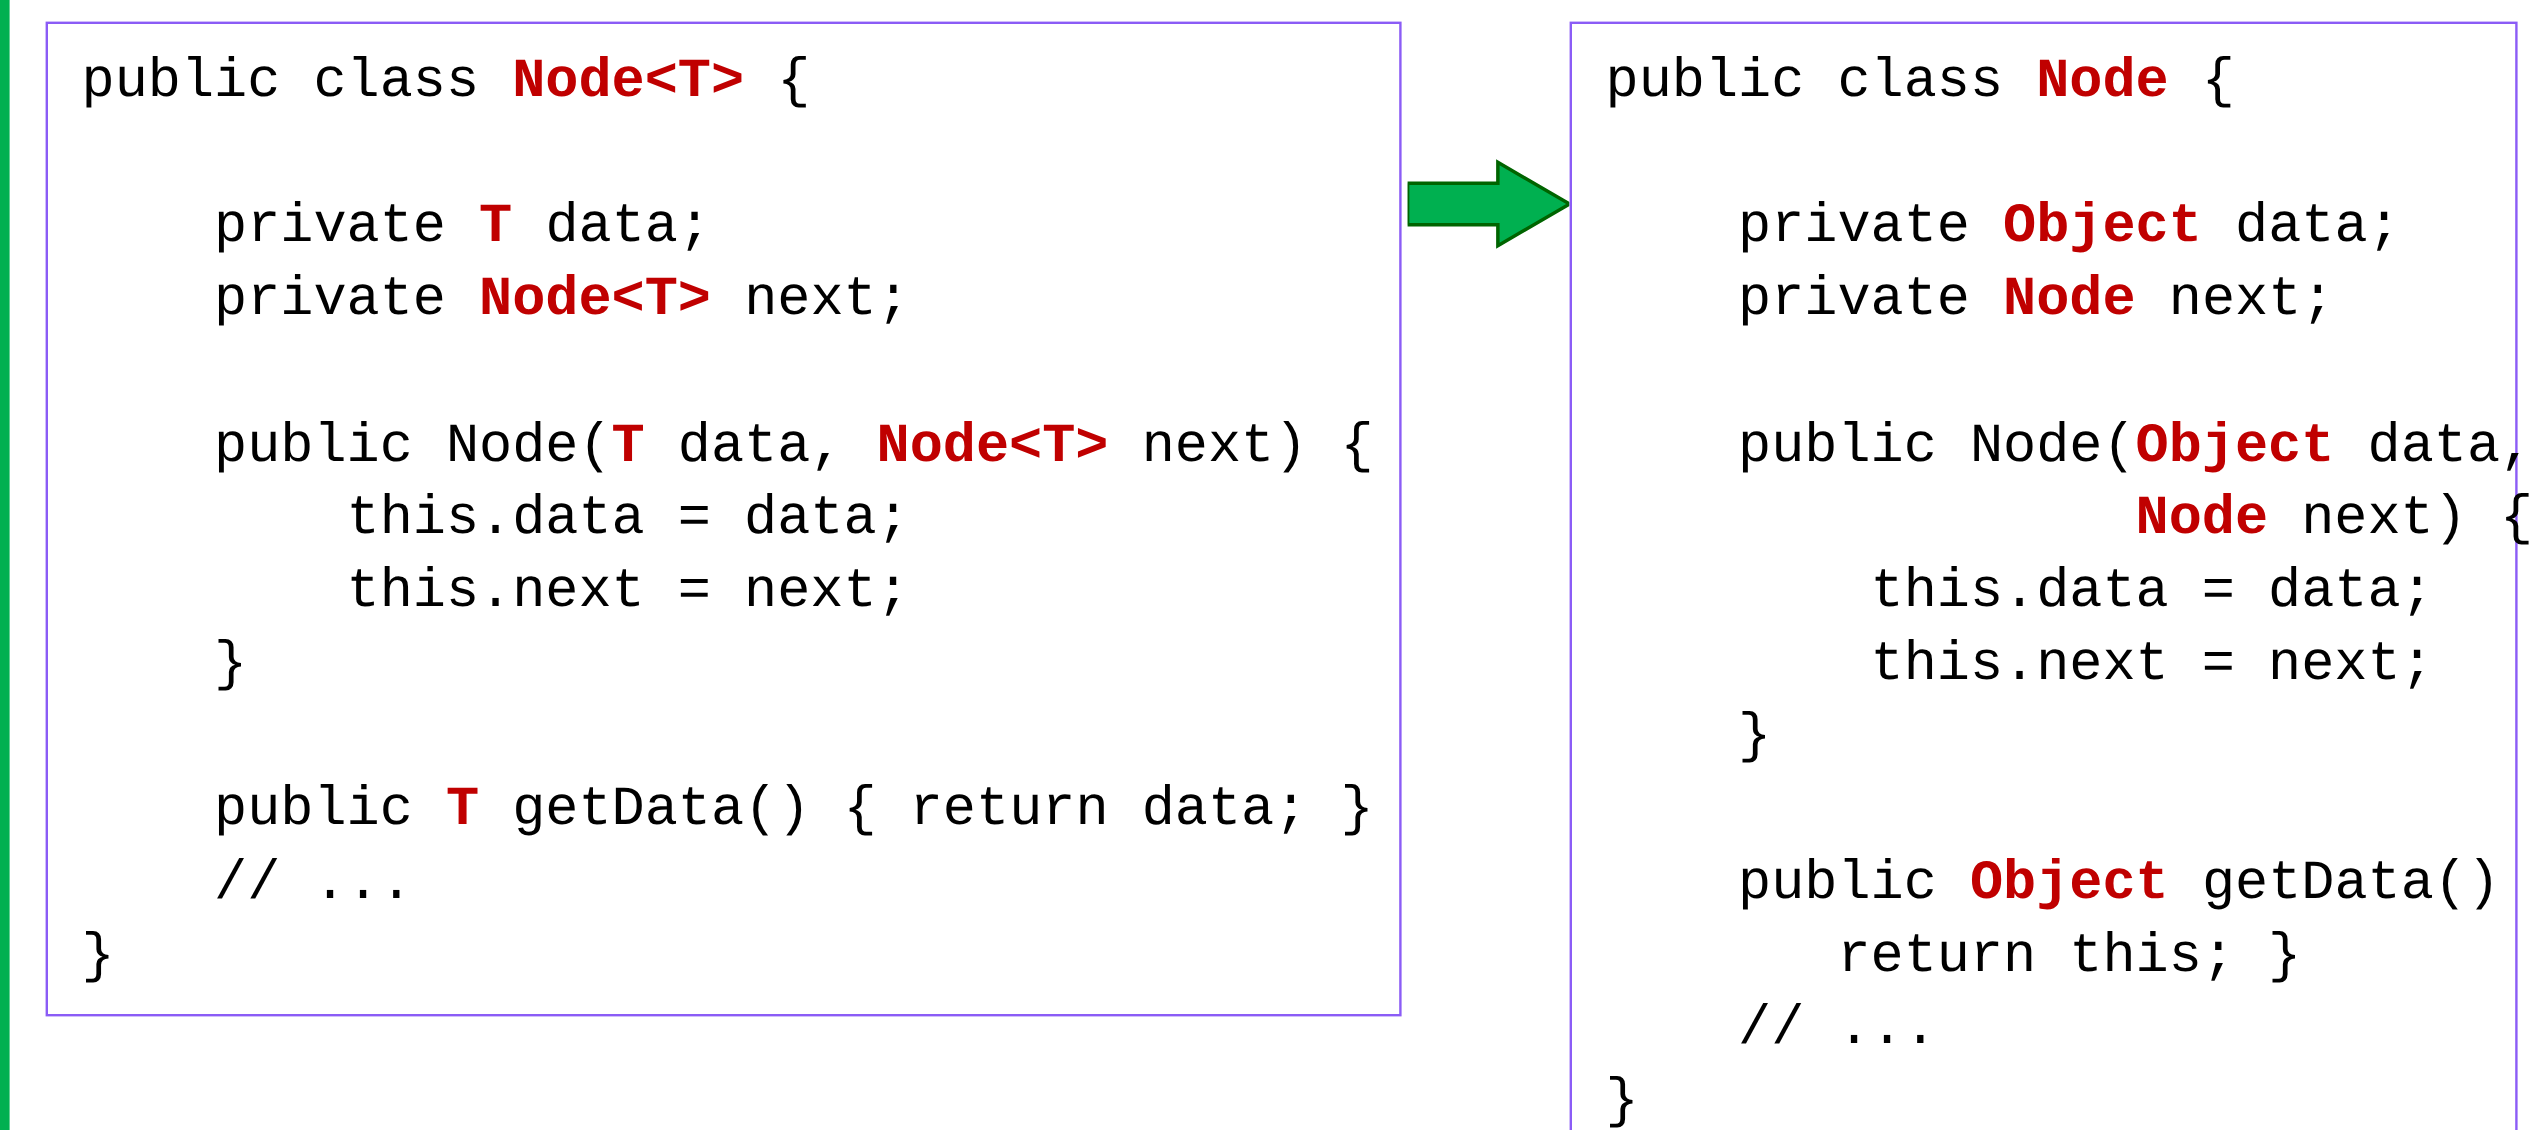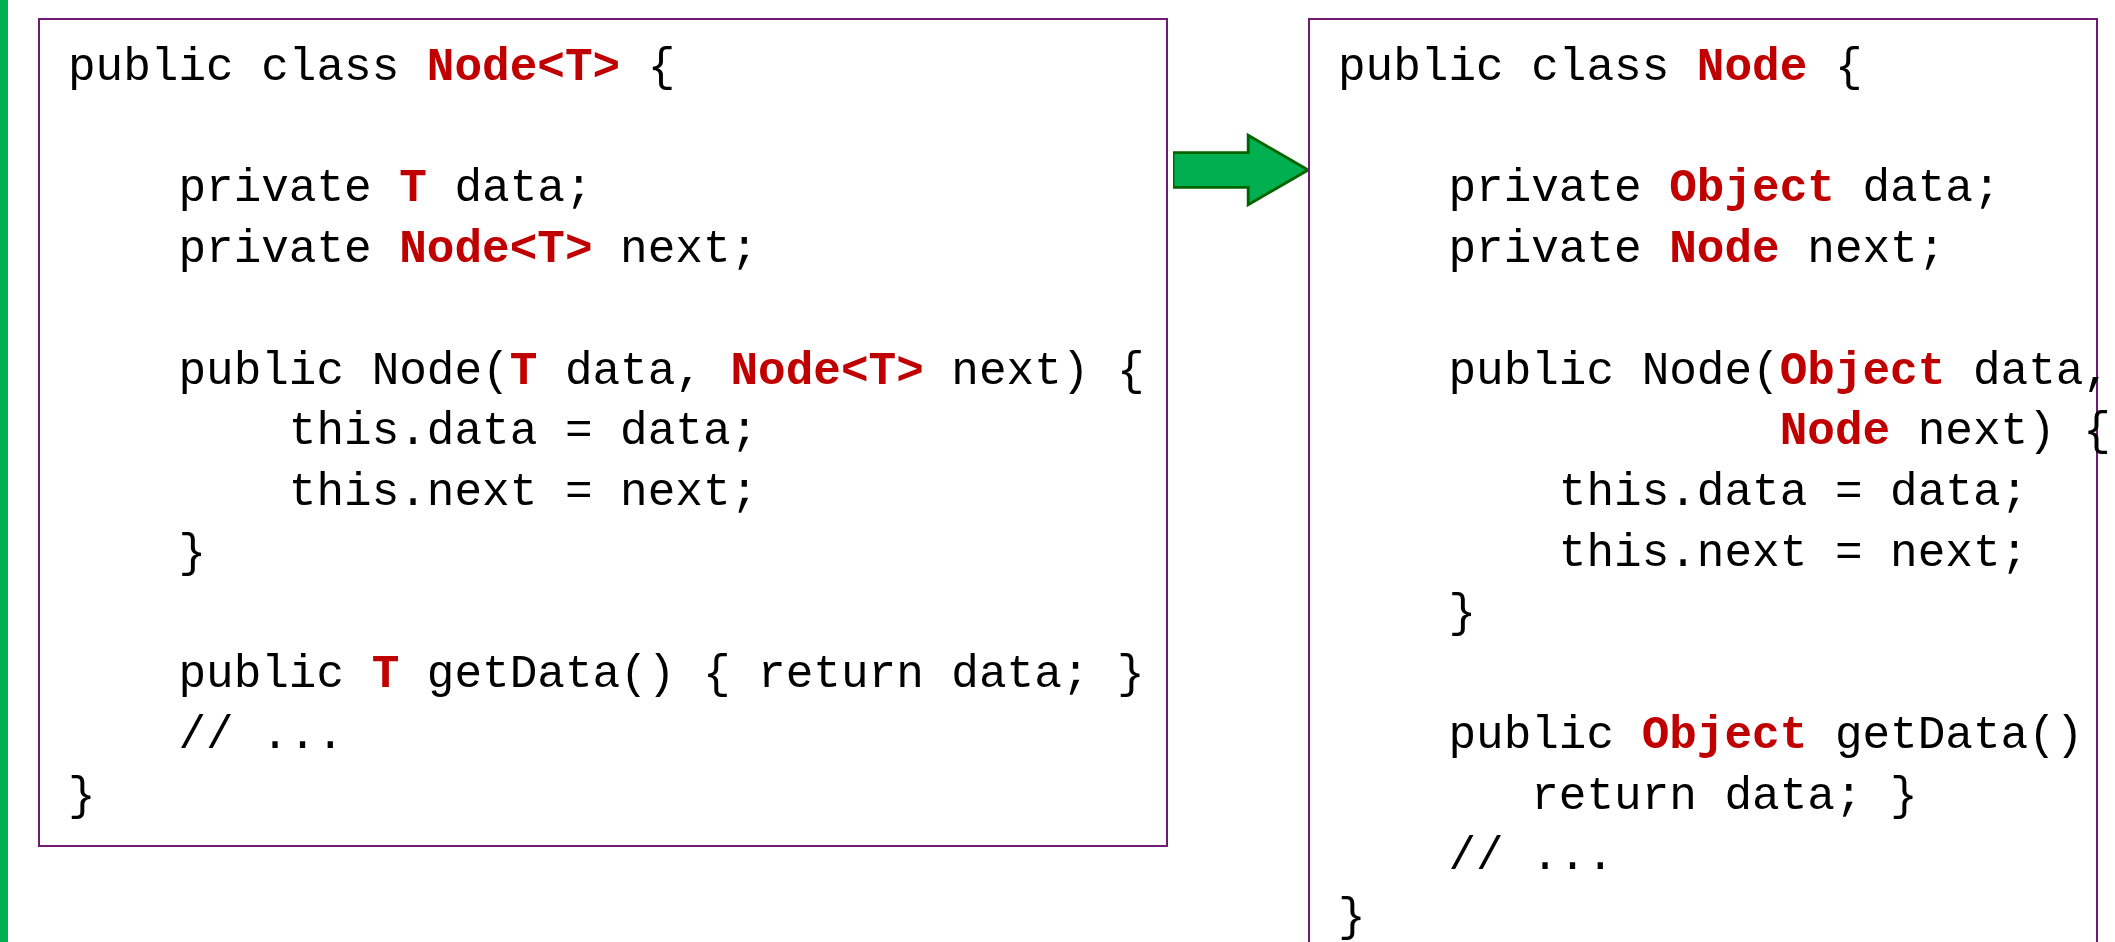--- a/index.html
+++ b/index.html
@@ -13,21 +13,21 @@
     position: relative;
     border-left: 8px solid #00b050;
   }
   .stage {
     position: relative;
     width: 100%;
     height: 100%;
   }
   .codebox {
     position: absolute;
-    border: 2px solid #701a75;
+    border: 2px solid #8b5cf6;
     background: #fff;
     padding: 18px 28px 18px 28px;
     font-size: 46px;
     line-height: 1.32;
     white-space: pre;
     color: #000;
     font-weight: 400;
   }
   .codebox.left {
     left: 30px;
@@ -82,17 +82,17 @@
 <span>    private </span><span class="hl">Object</span><span> data;</span>
 <span>    private </span><span class="hl">Node</span><span> next;</span>
 <span></span>
 <span>    public Node(</span><span class="hl">Object</span><span> data,</span>
 <span>                </span><span class="hl">Node</span><span> next) {</span>
 <span>        this.data = data;</span>
 <span>        this.next = next;</span>
 <span>    }</span>
 <span></span>
 <span>    public </span><span class="hl">Object</span><span> getData() {</span>
-<span>       return data; }</span>
+<span>       return this; }</span>
 <span>    // ...</span>
 <span>}</span></div>
 
 </div>
 
 </body></html>

